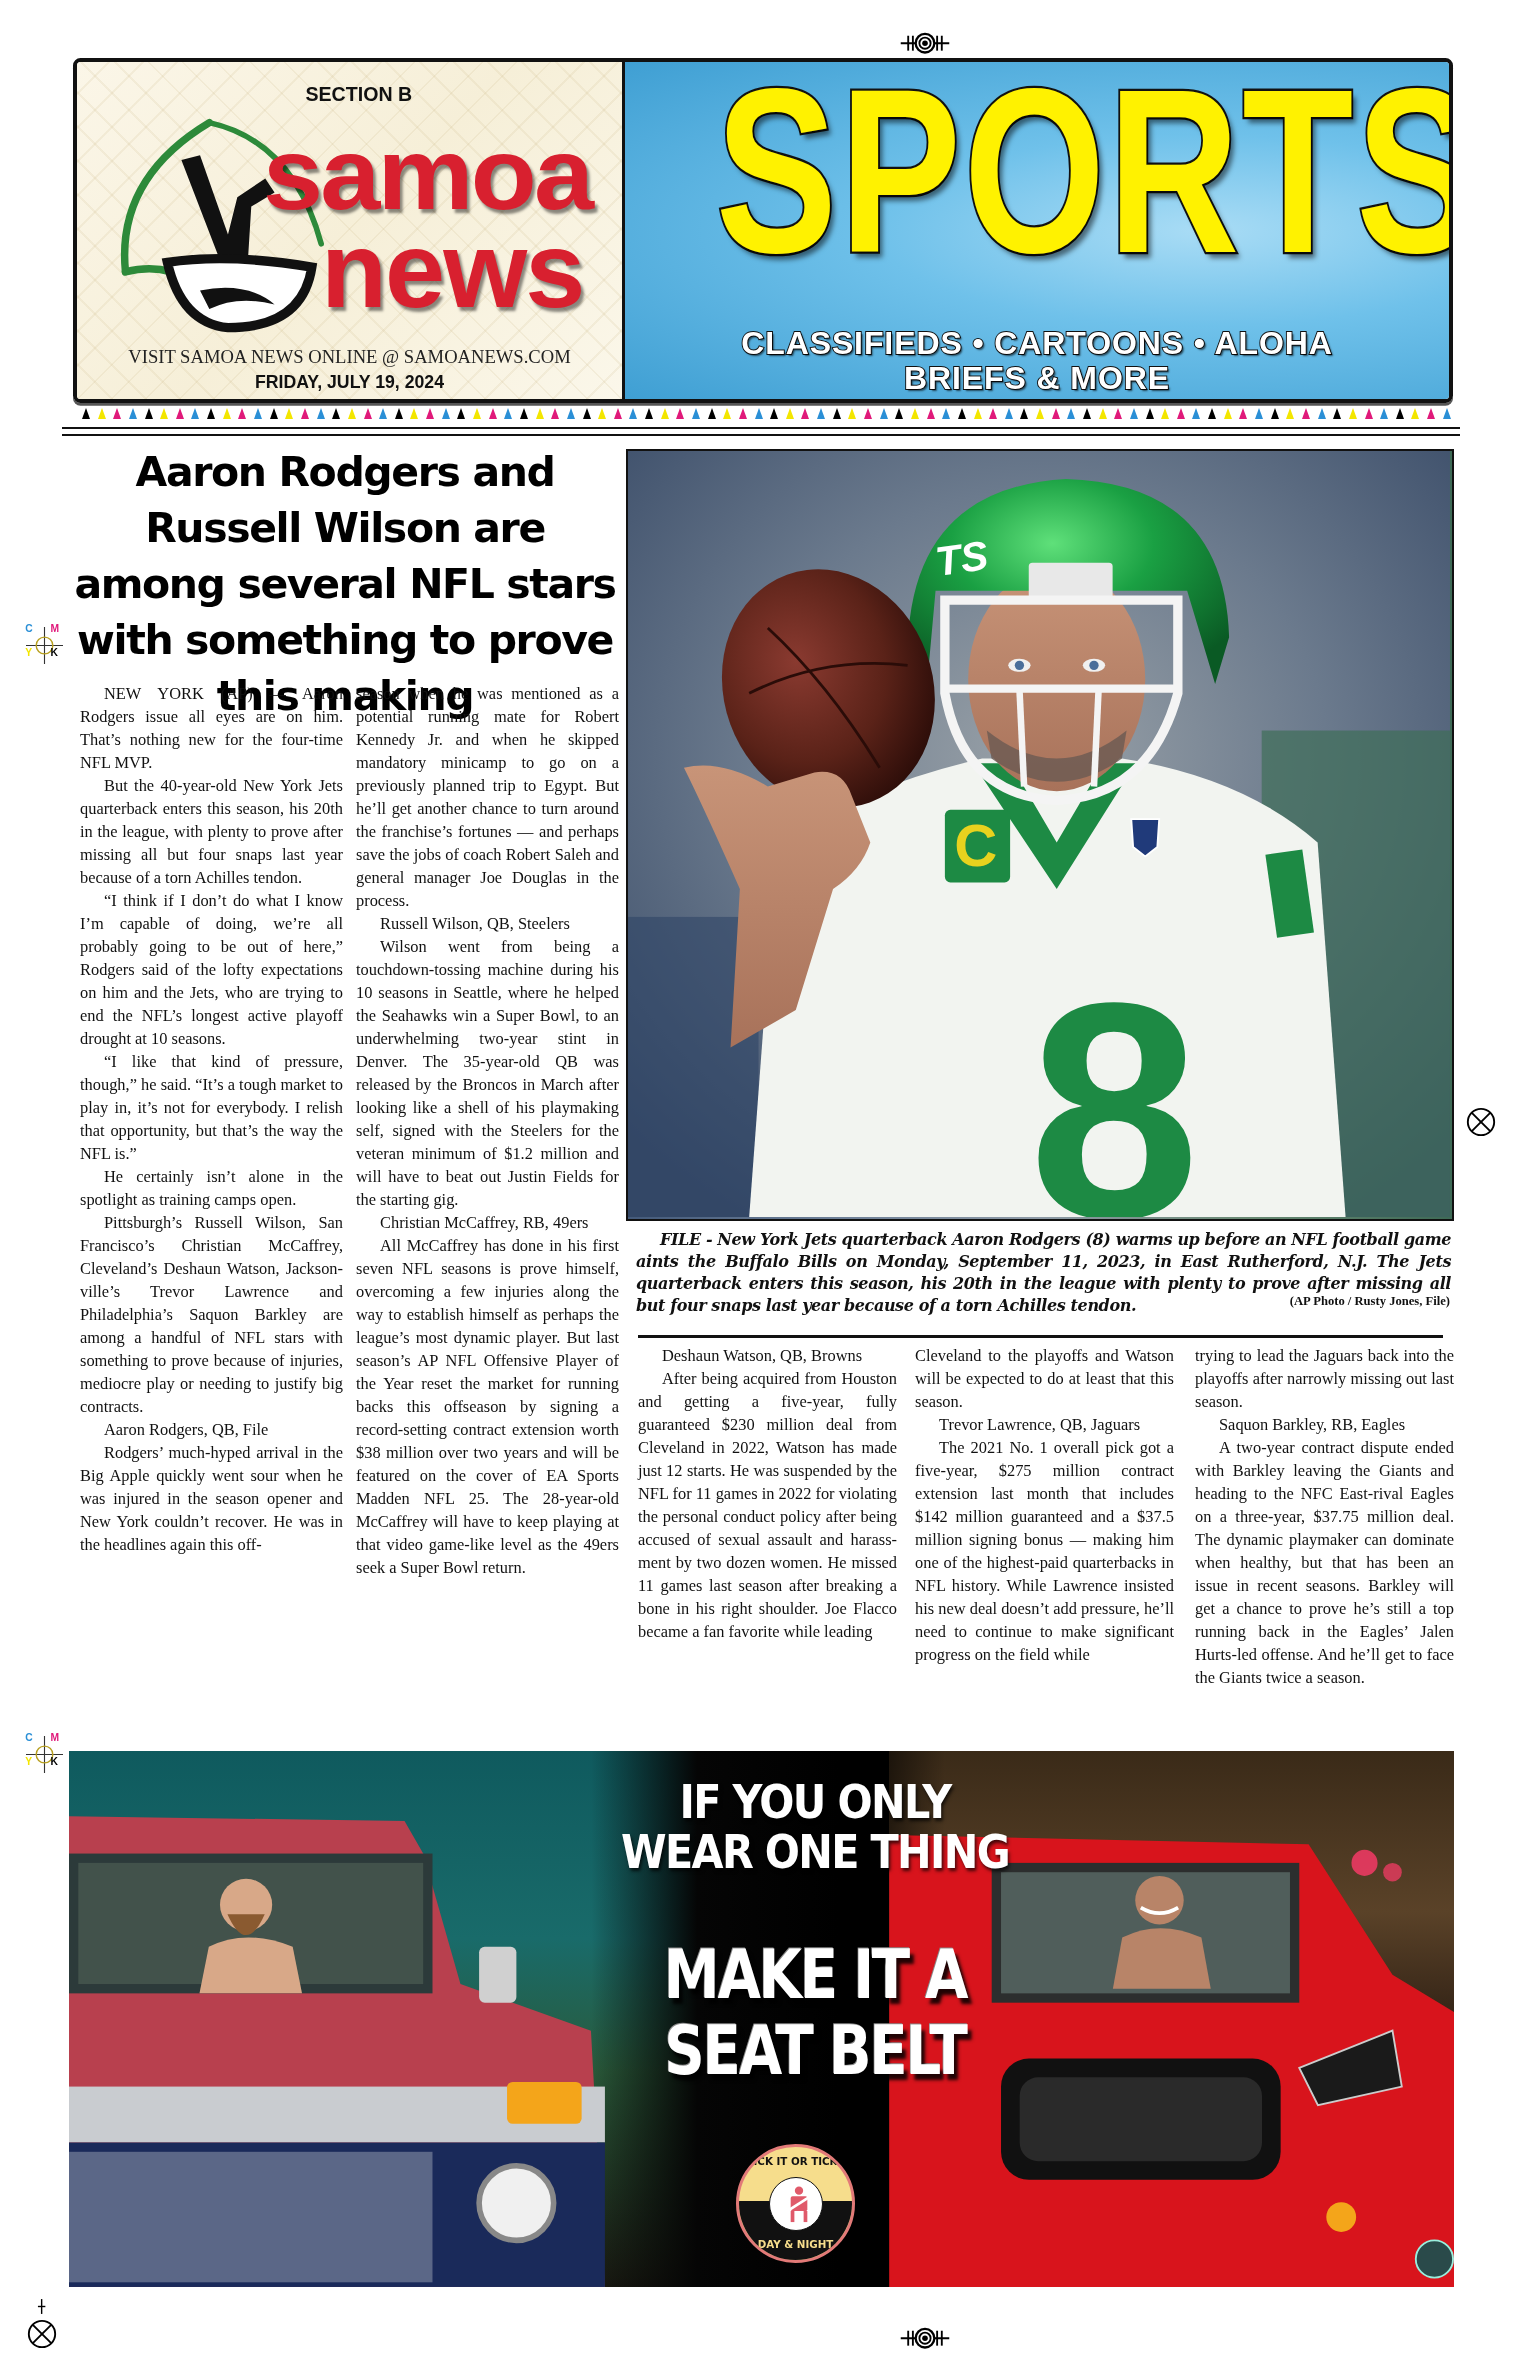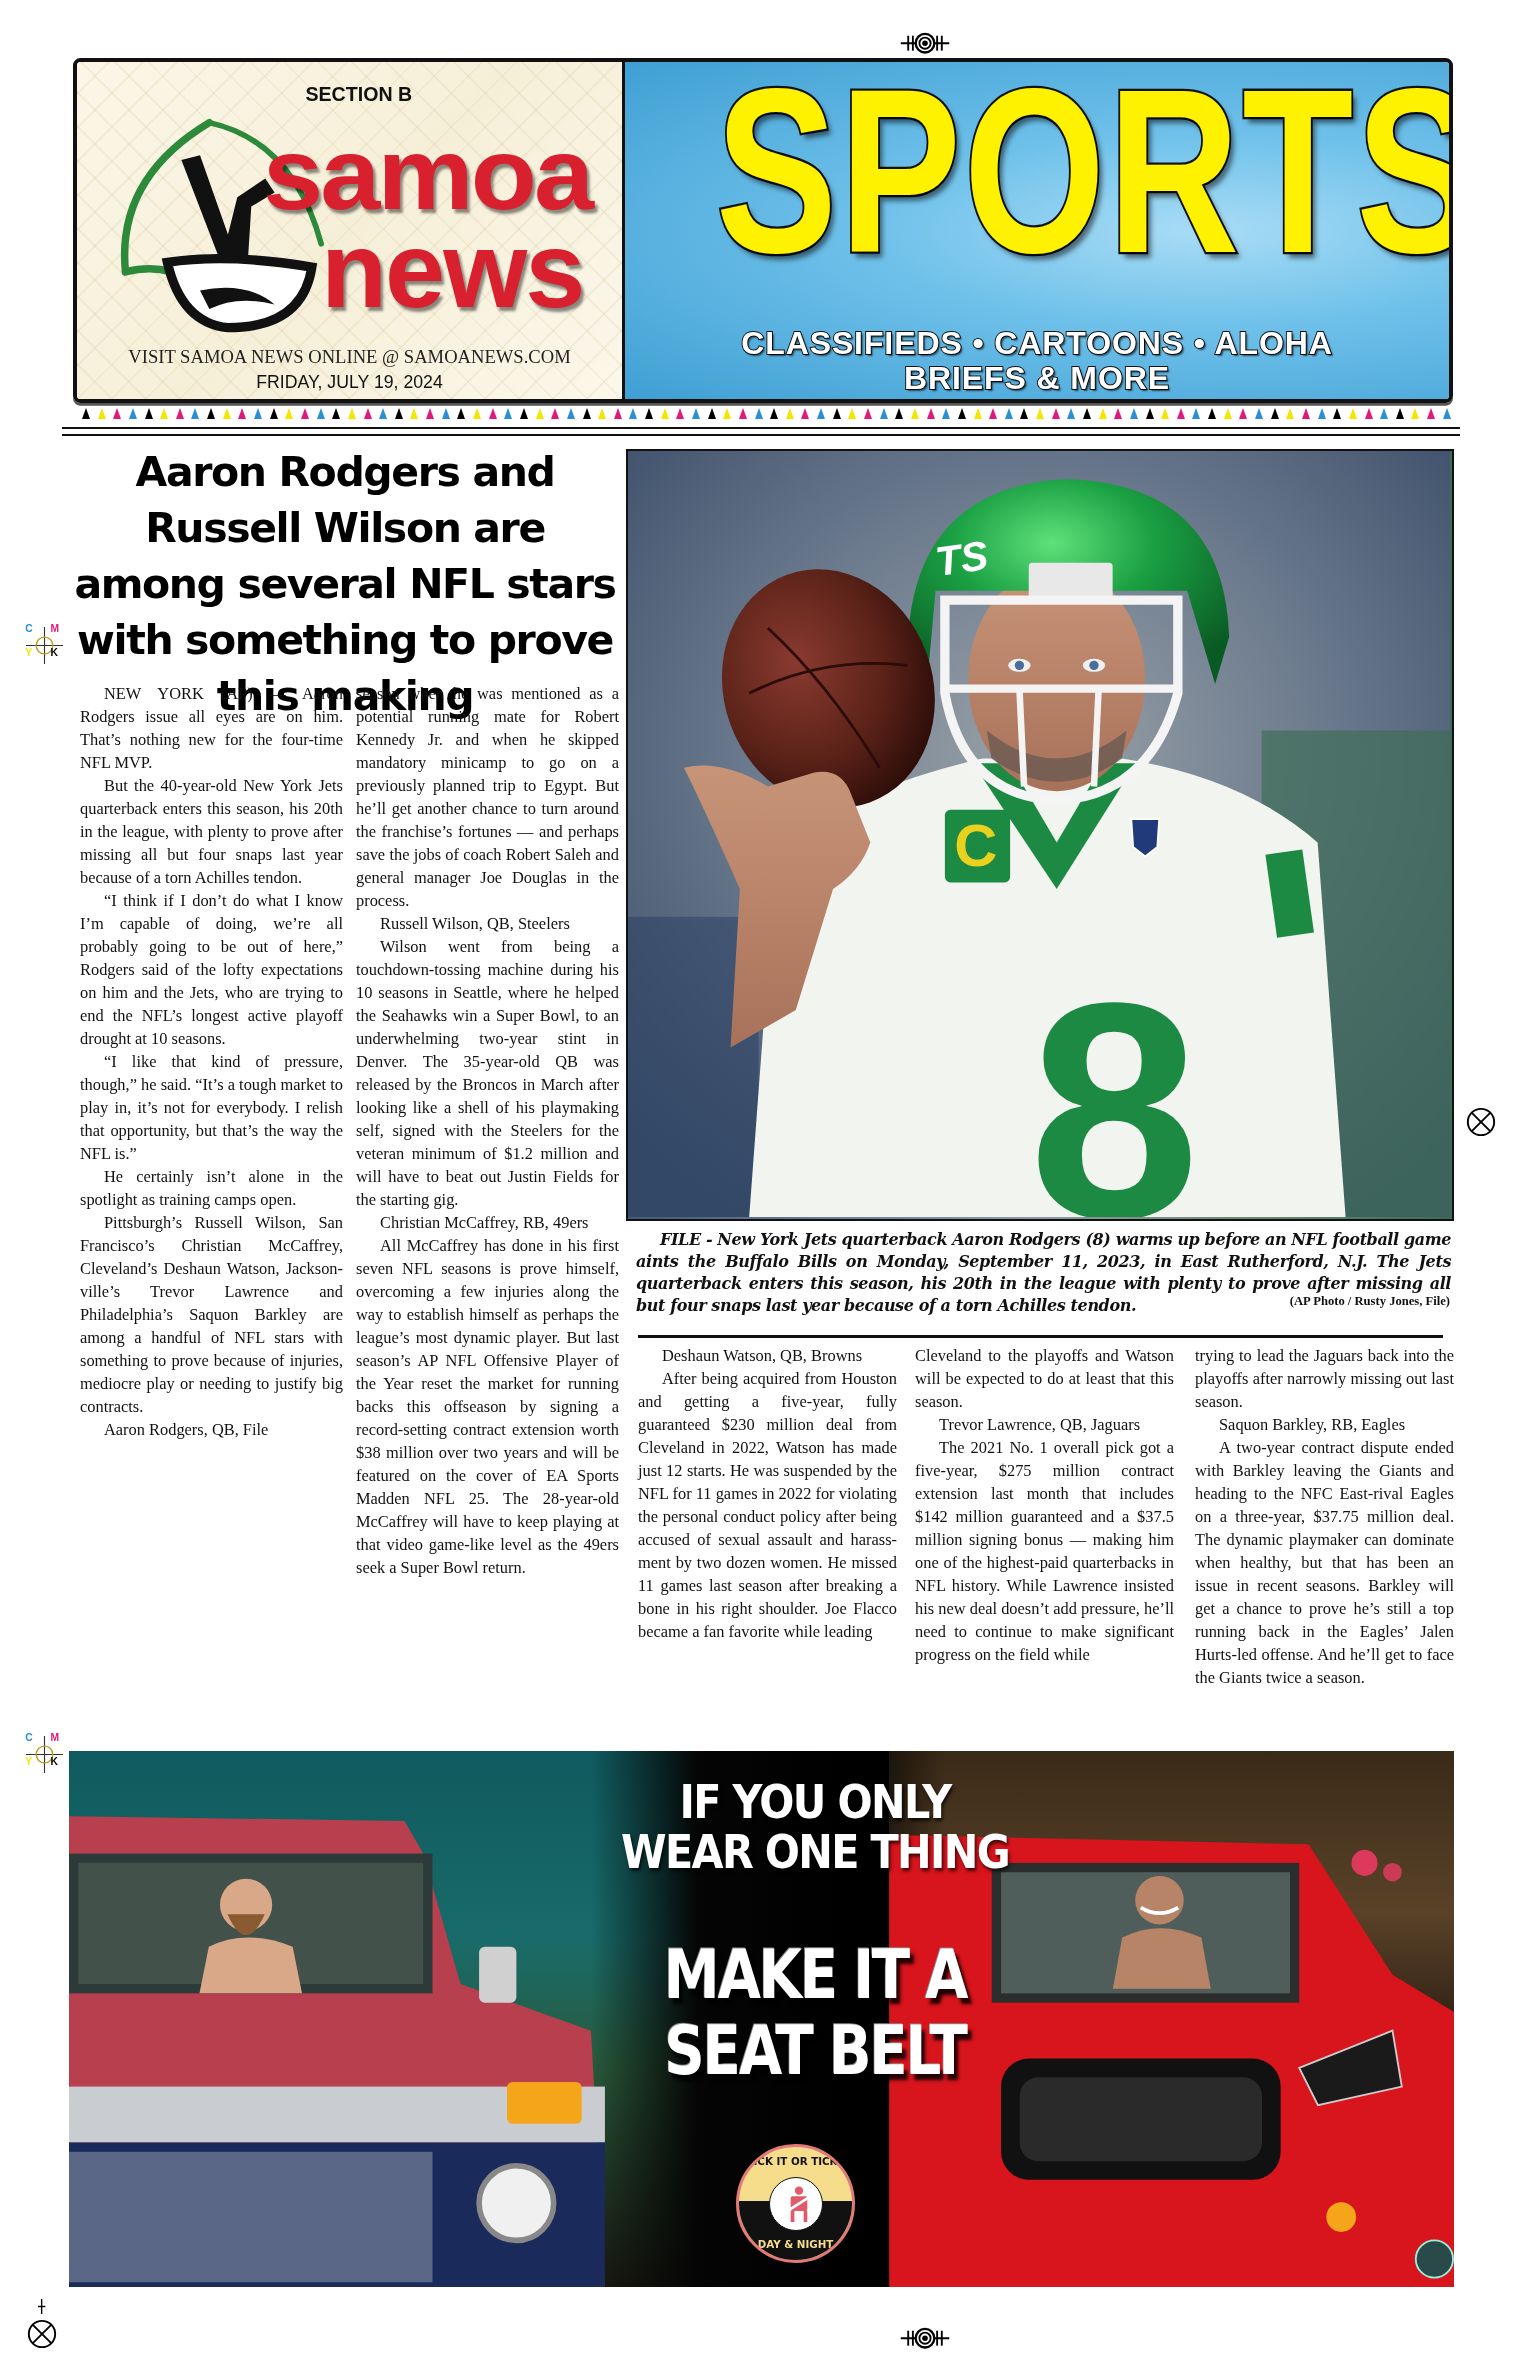--- a/index.html
+++ b/index.html
@@ -21,21 +21,21 @@
 
   
   .masthead { position: absolute; left: 73px; top: 58px; width: 1380px; height: 345px; border: 4.7px solid #111; border-radius: 7.5px; overflow: hidden; display: flex; box-shadow: 0 2.8px 0 #555; }
   .mast-left { width: 548px; height: 100%; background: linear-gradient(135deg, #fbf6e8 0%, #f6efd8 50%, #fbf7ea 100%); position: relative; border-right: 3.7px solid #111; }
   .mast-left::before { content: ""; position: absolute; inset: 0; background-image: repeating-linear-gradient(45deg, rgba(200,180,130,0.15) 0 1.9px, transparent 1.9px 24px), repeating-linear-gradient(-45deg, rgba(200,180,130,0.15) 0 1.9px, transparent 1.9px 24px); }
   .section-label { position: absolute; left: 0; width: 100%; top: 20.5px; text-align: center; font-family: "Liberation Sans", sans-serif; font-weight: bold; font-size: 19.6px; padding-left: 18.6px; color: #111; }
   .logo-mark { position: absolute; left: 11.2px; top: 42px; width: 252px; height: 233px; }
   .logo-samoa { position: absolute; left: 186px; top: 58px; font-family: "Liberation Sans", sans-serif; font-weight: bold; font-size: 108px; line-height: 1; color: #d8202f; letter-spacing: -2.8px; transform: scaleY(0.95); text-shadow: 2.8px 3.7px 2.8px rgba(0,0,0,0.45); }
   .logo-news { position: absolute; left: 244px; top: 154px; font-family: "Liberation Sans", sans-serif; font-weight: bold; font-size: 108px; line-height: 1; color: #d8202f; letter-spacing: -1.9px; text-shadow: 2.8px 3.7px 2.8px rgba(0,0,0,0.45); }
   .visit-line { position: absolute; left: 0; width: 100%; top: 284px; text-align: center; font-family: "Liberation Serif", serif; font-size: 18.6px; color: #222; }
-  .date-line { position: absolute; left: 0; width: 100%; top: 310px; text-align: center; font-family: "Liberation Sans", sans-serif; font-weight: normal; font-size: 17.7px; color: #111; }
+  .date-line { position: absolute; left: 0; width: 100%; top: 310px; text-align: center; font-family: "Liberation Sans", sans-serif; font-weight: bold; font-size: 17.7px; color: #111; }
 
   .mast-right { flex: 1; height: 100%; position: relative; background: radial-gradient(ellipse at 70% 50%, #a9dcf5 0%, #6fc1ea 40%, #3f9fd3 100%); }
   .sports-title { position: absolute; left: 0; width: 100%; top: -7.5px; text-align: center; font-family: "Liberation Sans", sans-serif; font-weight: bold; font-size: 233px; line-height: 1; color: #fff200; letter-spacing: 3.7px; transform: scaleX(0.78); -webkit-text-stroke: 4.7px #111; paint-order: stroke fill; text-shadow: 5.6px 5.6px 5.6px rgba(0,0,0,0.5); }
   .sports-sub1, .sports-sub2 { position: absolute; left: 0; width: 100%; text-align: center; font-family: "Liberation Sans", sans-serif; font-weight: bold; font-size: 32px; color: #fff; -webkit-text-stroke: 1.9px #111; paint-order: stroke fill; letter-spacing: 0.9px; text-shadow: 1.9px 1.9px 1.9px rgba(0,0,0,0.6); }
   .sports-sub1 { top: 263px; }
   .sports-sub2 { top: 298px; }
 
   
   .triangles { position: absolute; left: 82px; top: 408px; width: 1370px; height: 13px; display: flex; justify-content: space-between; }
   .tri { width: 0; height: 0; border-left: 4.7px solid transparent; border-right: 4.7px solid transparent; border-bottom: 11.2px solid #000; }
@@ -255,20 +255,21 @@
 <h1 class="headline">Aaron Rodgers and Russell Wilson are among several NFL stars with something to prove this making</h1>
 
 <div class="col col1">
     <p>NEW YORK (AP) — Aaron Rodgers issue all eyes are on him. That’s nothing new for the four-time NFL MVP.</p>
     <p>But the 40-year-old New York Jets quarterback enters this season, his 20th in the league, with plenty to prove after missing all but four snaps last year because of a torn Achilles tendon.</p>
     <p>“I think if I don’t do what I know I’m capable of doing, we’re all probably going to be out of here,” Rodgers said of the lofty expectations on him and the Jets, who are trying to end the NFL’s longest active playoff drought at 10 seasons.</p>
     <p>“I like that kind of pressure, though,” he said. “It’s a tough market to play in, it’s not for everybody. I relish that opportu­nity, but that’s the way the NFL is.”</p>
     <p>He certainly isn’t alone in the spotlight as training camps open.</p>
     <p>Pittsburgh’s Russell Wilson, San Francisco’s Chris­tian McCaffrey, Cleveland’s Deshaun Watson, Jackson­ville’s Trevor Lawrence and Philadelphia’s Saquon Barkley are among a handful of NFL stars with something to prove because of injuries, mediocre play or needing to justify big contracts.</p>
     <p>Aaron Rodgers, QB, File</p>
+    <p>Rodgers’ much-hyped arrival in the Big Apple quickly went sour when he was injured in the season opener and New York couldn’t recover. He was in the headlines again this off-</p>
   </div>
 <div class="col col2">
     <p class="noindent">season when he was mentioned as a potential running mate for Robert Kennedy Jr. and when he skipped mandatory minicamp to go on a previously planned trip to Egypt. But he’ll get another chance to turn around the fran­chise’s fortunes — and perhaps save the jobs of coach Robert Saleh and general manager Joe Douglas in the process.</p>
     <p>Russell Wilson, QB, Steelers</p>
     <p>Wilson went from being a touchdown-tossing machine during his 10 seasons in Seattle, where he helped the Seahawks win a Super Bowl, to an under­whelming two-year stint in Denver. The 35-year-old QB was released by the Broncos in March after looking like a shell of his playmaking self, signed with the Steelers for the vet­eran minimum of $1.2 million and will have to beat out Justin Fields for the starting gig.</p>
     <p>Christian McCaffrey, RB, 49ers</p>
     <p>All McCaffrey has done in his first seven NFL seasons is prove himself, overcoming a few injuries along the way to establish himself as perhaps the league’s most dynamic player. But last season’s AP NFL Offen­sive Player of the Year reset the market for running backs this offseason by signing a record-setting contract extension worth $38 million over two years and will be featured on the cover of EA Sports Madden NFL 25. The 28-year-old McCaffrey will have to keep playing at that video game-like level as the 49ers seek a Super Bowl return.</p>
   </div>
 <div class="col col3">
     <p>Deshaun Watson, QB, Browns</p>

